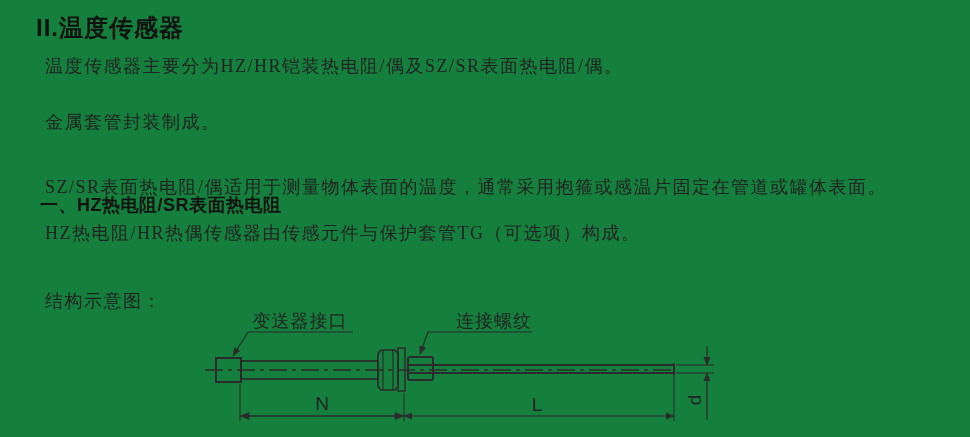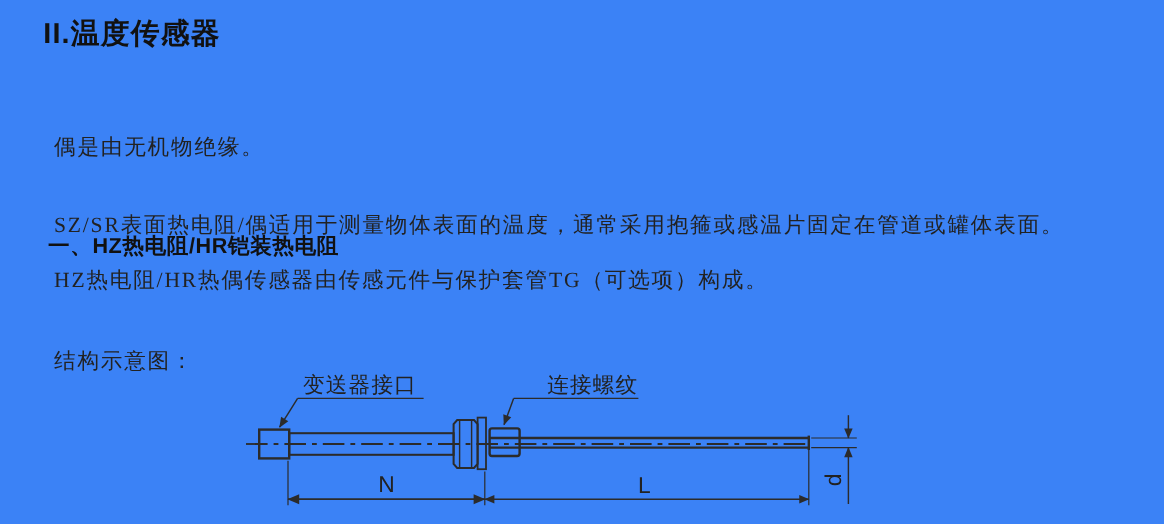--- a/index.html
+++ b/index.html
@@ -4,21 +4,21 @@
 <style>
   html, body {
     margin: 0;
     padding: 0;
     background: #ffffff;
   }
   #page {
     position: relative;
     width: 970px;
     height: 437px;
-    background: #3b82f6;
+    background: #15803d;
     overflow: hidden;
     font-family: "Liberation Serif", serif;
     color: #1c1c1c;
   }
   .abs { position: absolute; white-space: nowrap; }
   .doc-title {
     font-family: "Liberation Sans", sans-serif;
     font-weight: bold;
     font-size: 24px;
     letter-spacing: 1px;
@@ -49,24 +49,25 @@
     font-size: 19px;
   }
 </style>
 </head>
 <body>
 
 <div id="page">
 
   <div class="abs doc-title" style="left:36px; top:12px;">II.温度传感器</div>
 
-  <div class="abs body-line" style="left:45px; top:110px;">偶是由无机物绝缘。</div>
+  <div class="abs body-line" style="left:45px; top:54px;">温度传感器主要分为HZ/HR铠装热电阻/偶及SZ/SR表面热电阻/偶。</div>
+  <div class="abs body-line" style="left:45px; top:110px;">金属套管封装制成。</div>
   <div class="abs body-line" style="left:45px; top:137px;margin-top:38px;">SZ/SR表面热电阻/偶适用于测量物体表面的温度，通常采用抱箍或感温片固定在管道或罐体表面。</div>
 
-  <div class="abs section-heading" style="left:40px; top:193px;">一、HZ热电阻/HR铠装热电阻</div>
+  <div class="abs section-heading" style="left:40px; top:193px;">一、HZ热电阻/SR表面热电阻</div>
   <div class="abs body-line" style="left:45px; top:221px;">HZ热电阻/HR热偶传感器由传感元件与保护套管TG（可选项）构成。</div>
 
   <div class="abs body-line" style="left:45px; top:266px;margin-top:23px;">结构示意图：</div>
 
   <svg class="abs" style="left:0; top:0;" width="970" height="437" viewBox="0 0 970 437">
     <defs>
       <marker id="arr" viewBox="0 0 10 10" refX="9.5" refY="5" markerWidth="10" markerHeight="7" orient="auto-start-reverse">
         <path d="M0,0.8 L10,5 L0,9.2 Z" fill="#2b2b2b"></path>
       </marker>
     </defs>

